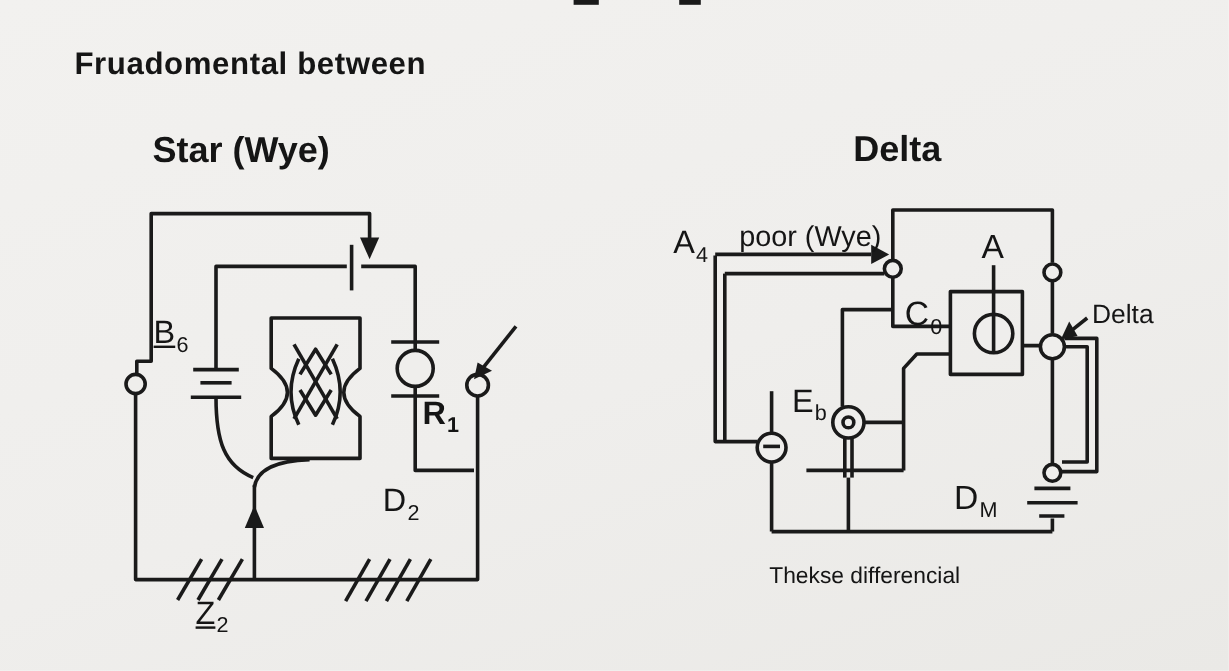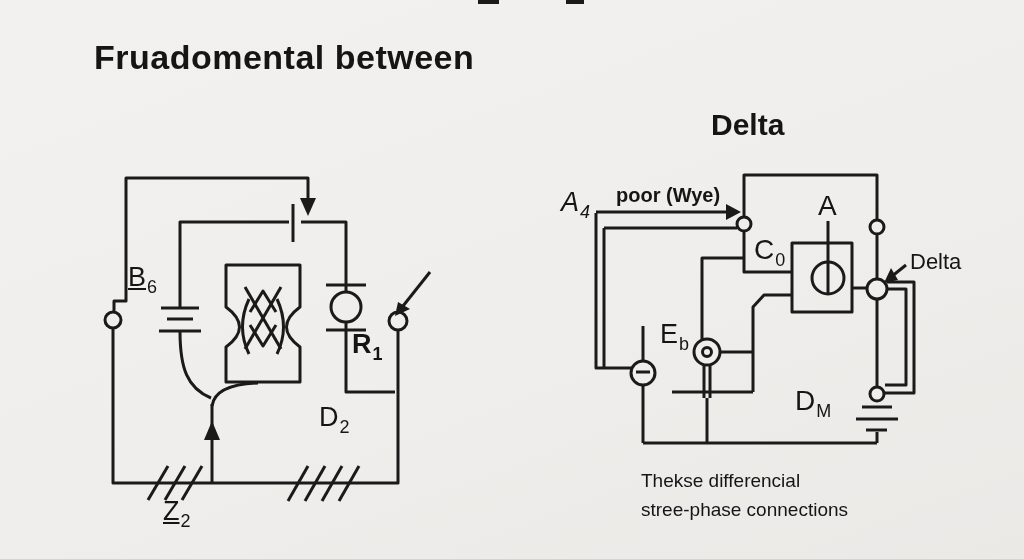--- a/index.html
+++ b/index.html
@@ -5,26 +5,26 @@
   html,body{margin:0;padding:0;}
   body{font-family:"Liberation Sans", sans-serif;}
   .stage{
     position:relative;width:1024px;height:559px;overflow:hidden;
     background:#efeeec;
     background:linear-gradient(160deg,#f2f1ef 0%,#efeeec 55%,#eae9e6 100%);
     color:#141414;
   }
   .stage svg{position:absolute;left:0;top:0;}
   .lbl{position:absolute;white-space:nowrap;color:#151515;line-height:1.05;}
-  .title{font-size:34px;font-weight:700;letter-spacing:.5px;margin-left:32px;}
+  .title{font-size:26px;font-weight:700;letter-spacing:.5px;}
   .sec-title{font-size:30px;font-weight:700;}
   .comp{font-size:27px;font-weight:500;}
   .comp .sub{font-size:18px;display:inline-block;transform:translateY(7px);margin-left:1px;}
   .small-note{font-size:20px;font-weight:400;line-height:25px;}
-  .wire-note{font-size:20px;font-weight:700;}
+  .wire-note{font-size:24px;font-weight:400;}
   .callout{font-size:22px;font-weight:400;}
   .caption{font-size:19px;font-weight:400;line-height:29px;}
   path,line,rect.box,circle{vector-effect:non-scaling-stroke;}
 </style>
 </head>
 <body>
 
 <div class="stage">
 
   <svg width="1024" height="559" viewBox="0 0 1024 559" fill="none" stroke="#1a1a1a" stroke-width="3" stroke-linejoin="round" stroke-linecap="butt">
@@ -147,60 +147,60 @@
         <path d="M887,289 H906 V385 H885"></path>
       </g>
 
       <path d="M906,265 L891,277"></path>
       <polygon points="884,283 898,280 891,268" fill="#1a1a1a" stroke="none"></polygon>
     </g>
   </svg>
 
   <div class="lbl title" style="left:62px;top:40px;">Fruadomental between</div>
 
+  <div class="lbl sec-title" style="left:127px;top:110px;">Star (Wye)</div>
 
   <div class="lbl sec-title" style="left:711px;top:109px;">Delta</div>
 
   <div class="lbl comp" style="left:128px;top:263px;text-decoration:underline;">
     <span>B</span><span class="sub">6</span>
   </div>
 
   <div class="lbl comp" style="left:352px;top:330px;font-weight:bold;">
     <span>R</span><span class="sub">1</span>
   </div>
 
   <div class="lbl comp" style="left:319px;top:403px;">
     <span>D</span><span class="sub">2</span>
   </div>
 
   <div class="lbl comp" style="left:163px;top:497px;text-decoration:underline;">
     <span>Z</span><span class="sub">2</span>
   </div>
 
 
-  <div class="lbl comp" style="left:561px;top:188px;font-style:italic;">
+  <div class="lbl comp" style="left:561px;top:188px;">
     <span>A</span><span class="sub">4</span>
   </div>
 
   <div class="lbl wire-note" style="left:616px;top:185px;">poor (Wye)</div>
 
   <div class="lbl comp" style="left:818px;top:191px;font-size:28px;">A</div>
 
-  <div class="lbl comp" style="left:754px;top:235px;font-size:28px;">
+  <div class="lbl comp" style="left:754px;top:247px;font-size:28px;">
     <span>C</span><span class="sub">0</span>
   </div>
 
   <div class="lbl callout" style="left:910px;top:250px;">Delta</div>
 
   <div class="lbl comp" style="left:660px;top:320px;">
     <span>E</span><span class="sub">b</span>
   </div>
 
-  <div class="lbl comp" style="left:795px;top:386px;font-size:28px;">
+  <div class="lbl comp" style="left:795px;top:400px;font-size:28px;">
     <span>D</span><span class="sub">M</span>
   </div>
 
   <div class="lbl caption" style="left:641px;top:466px;">
     <div>Thekse differencial</div>
-    <div>stree-phase connections</div>
   </div>
 
 </div>
 
 </body></html>

